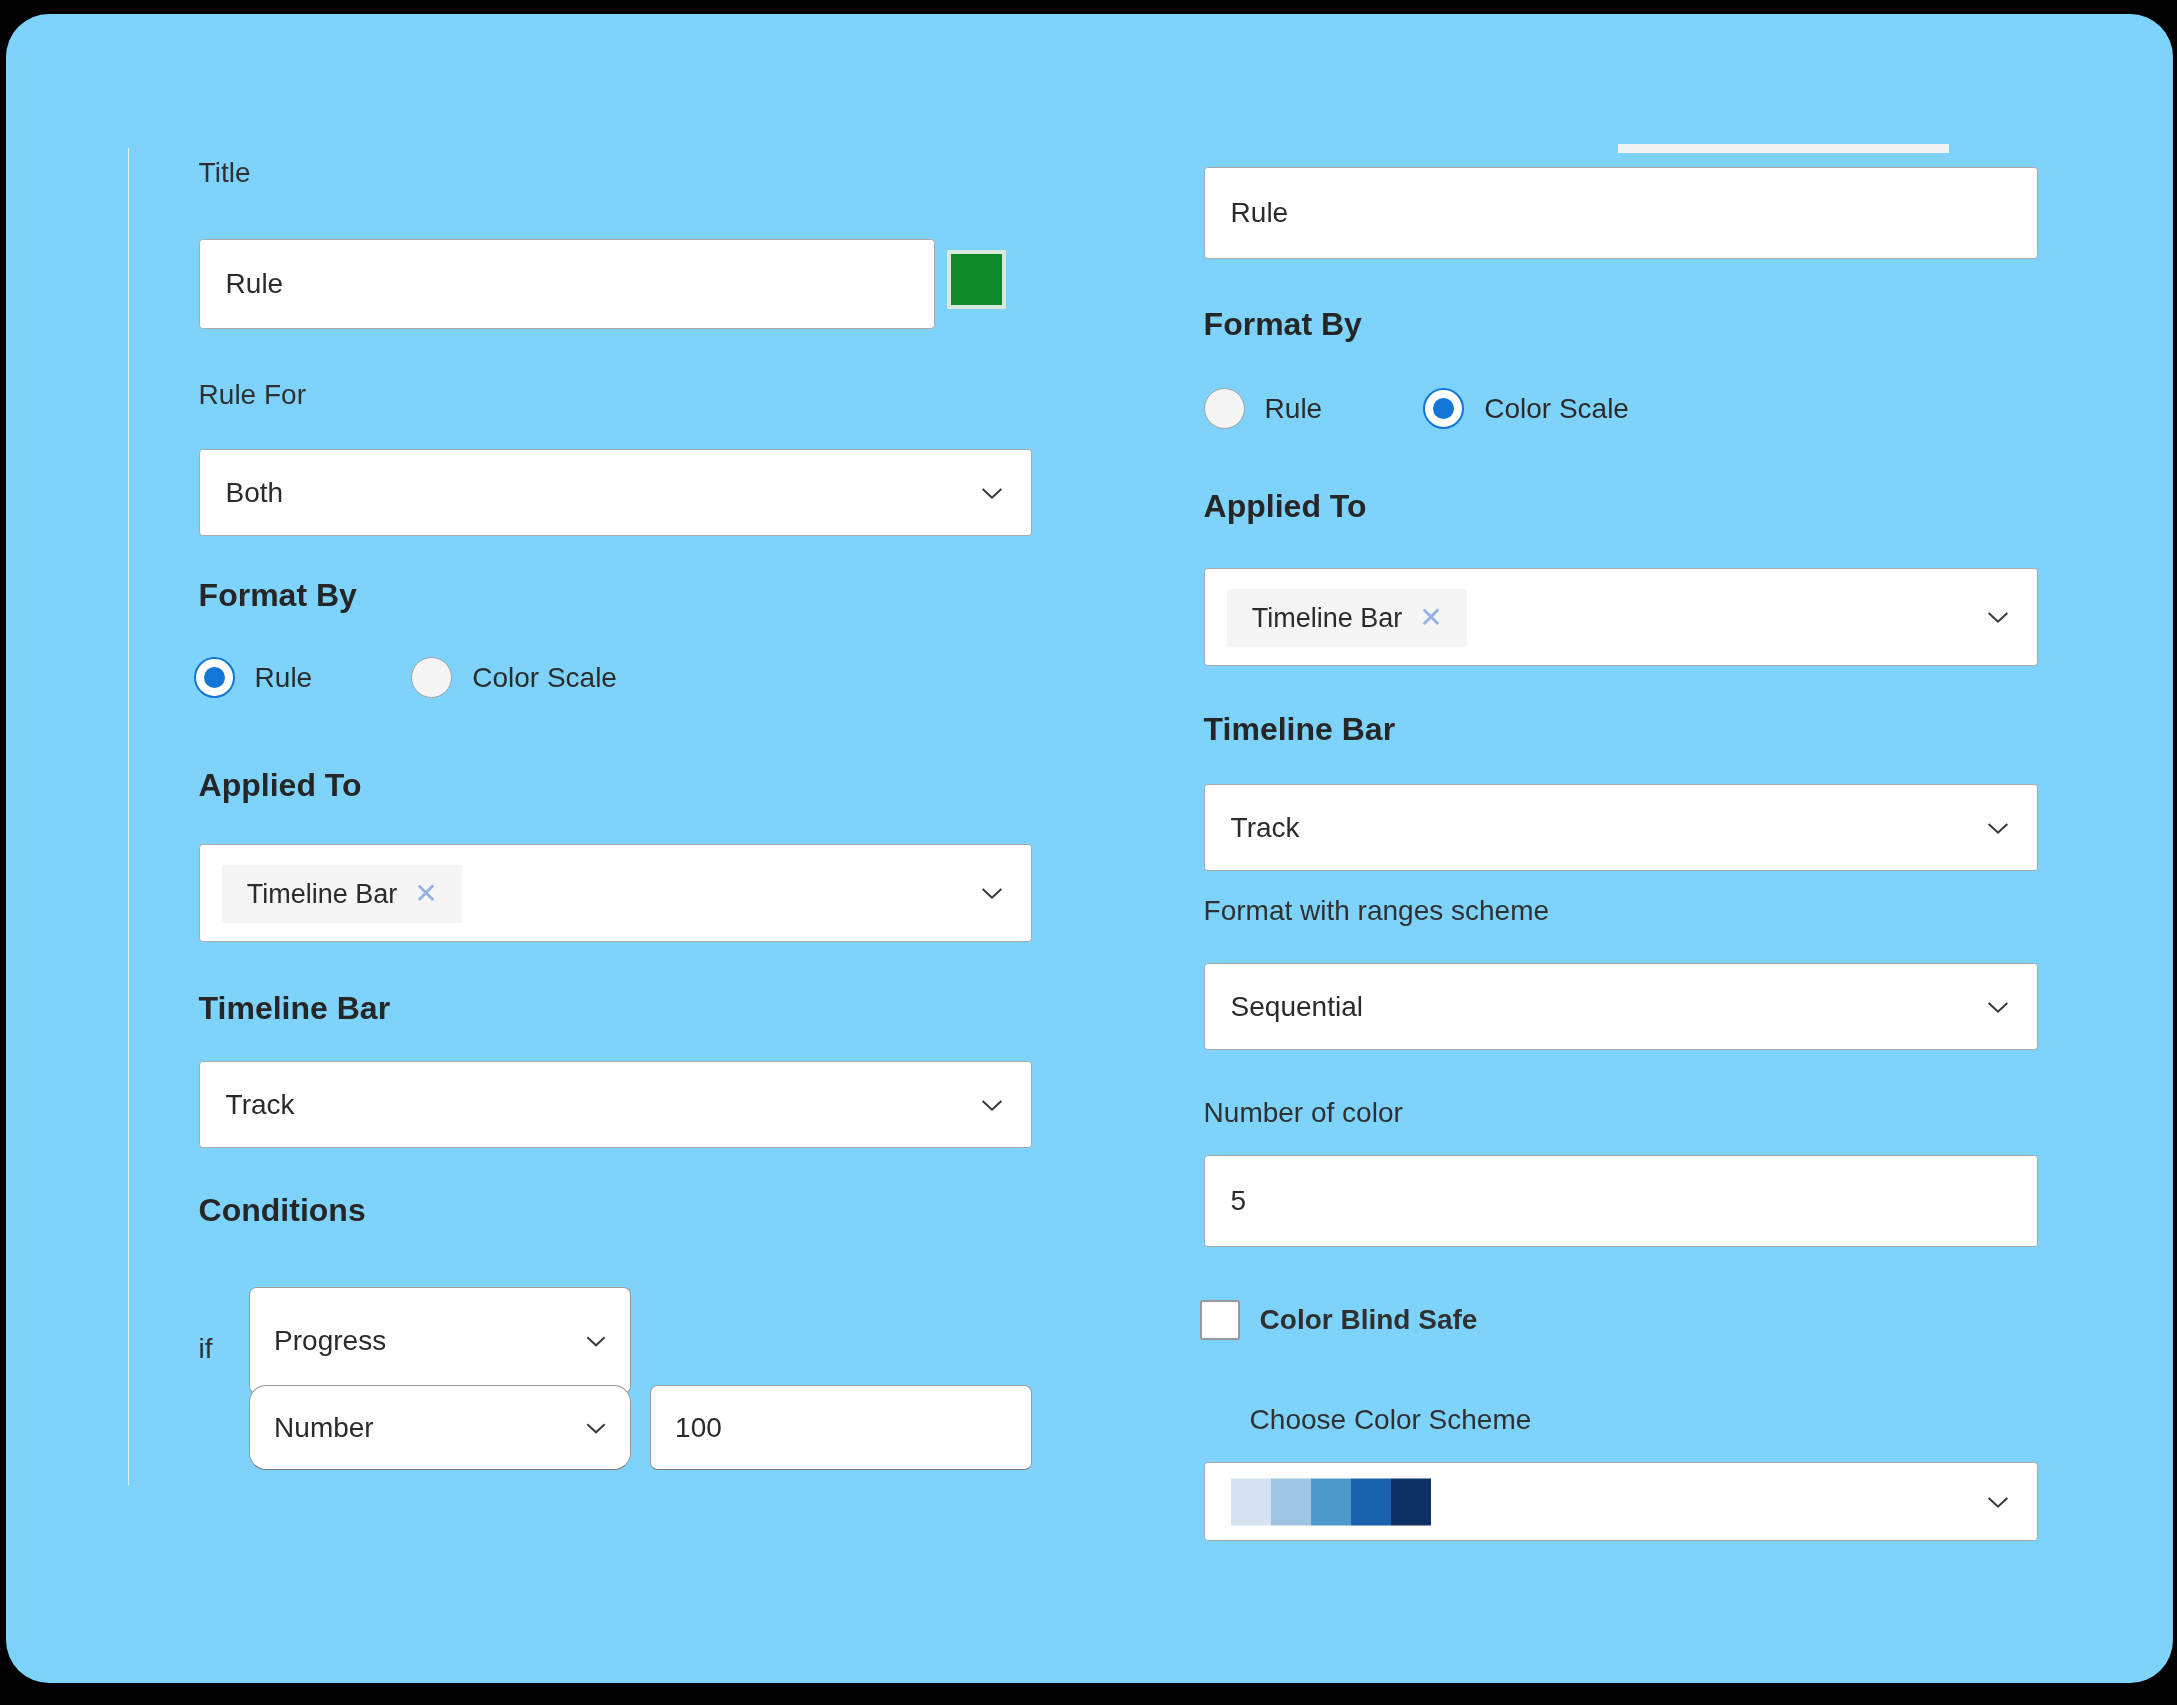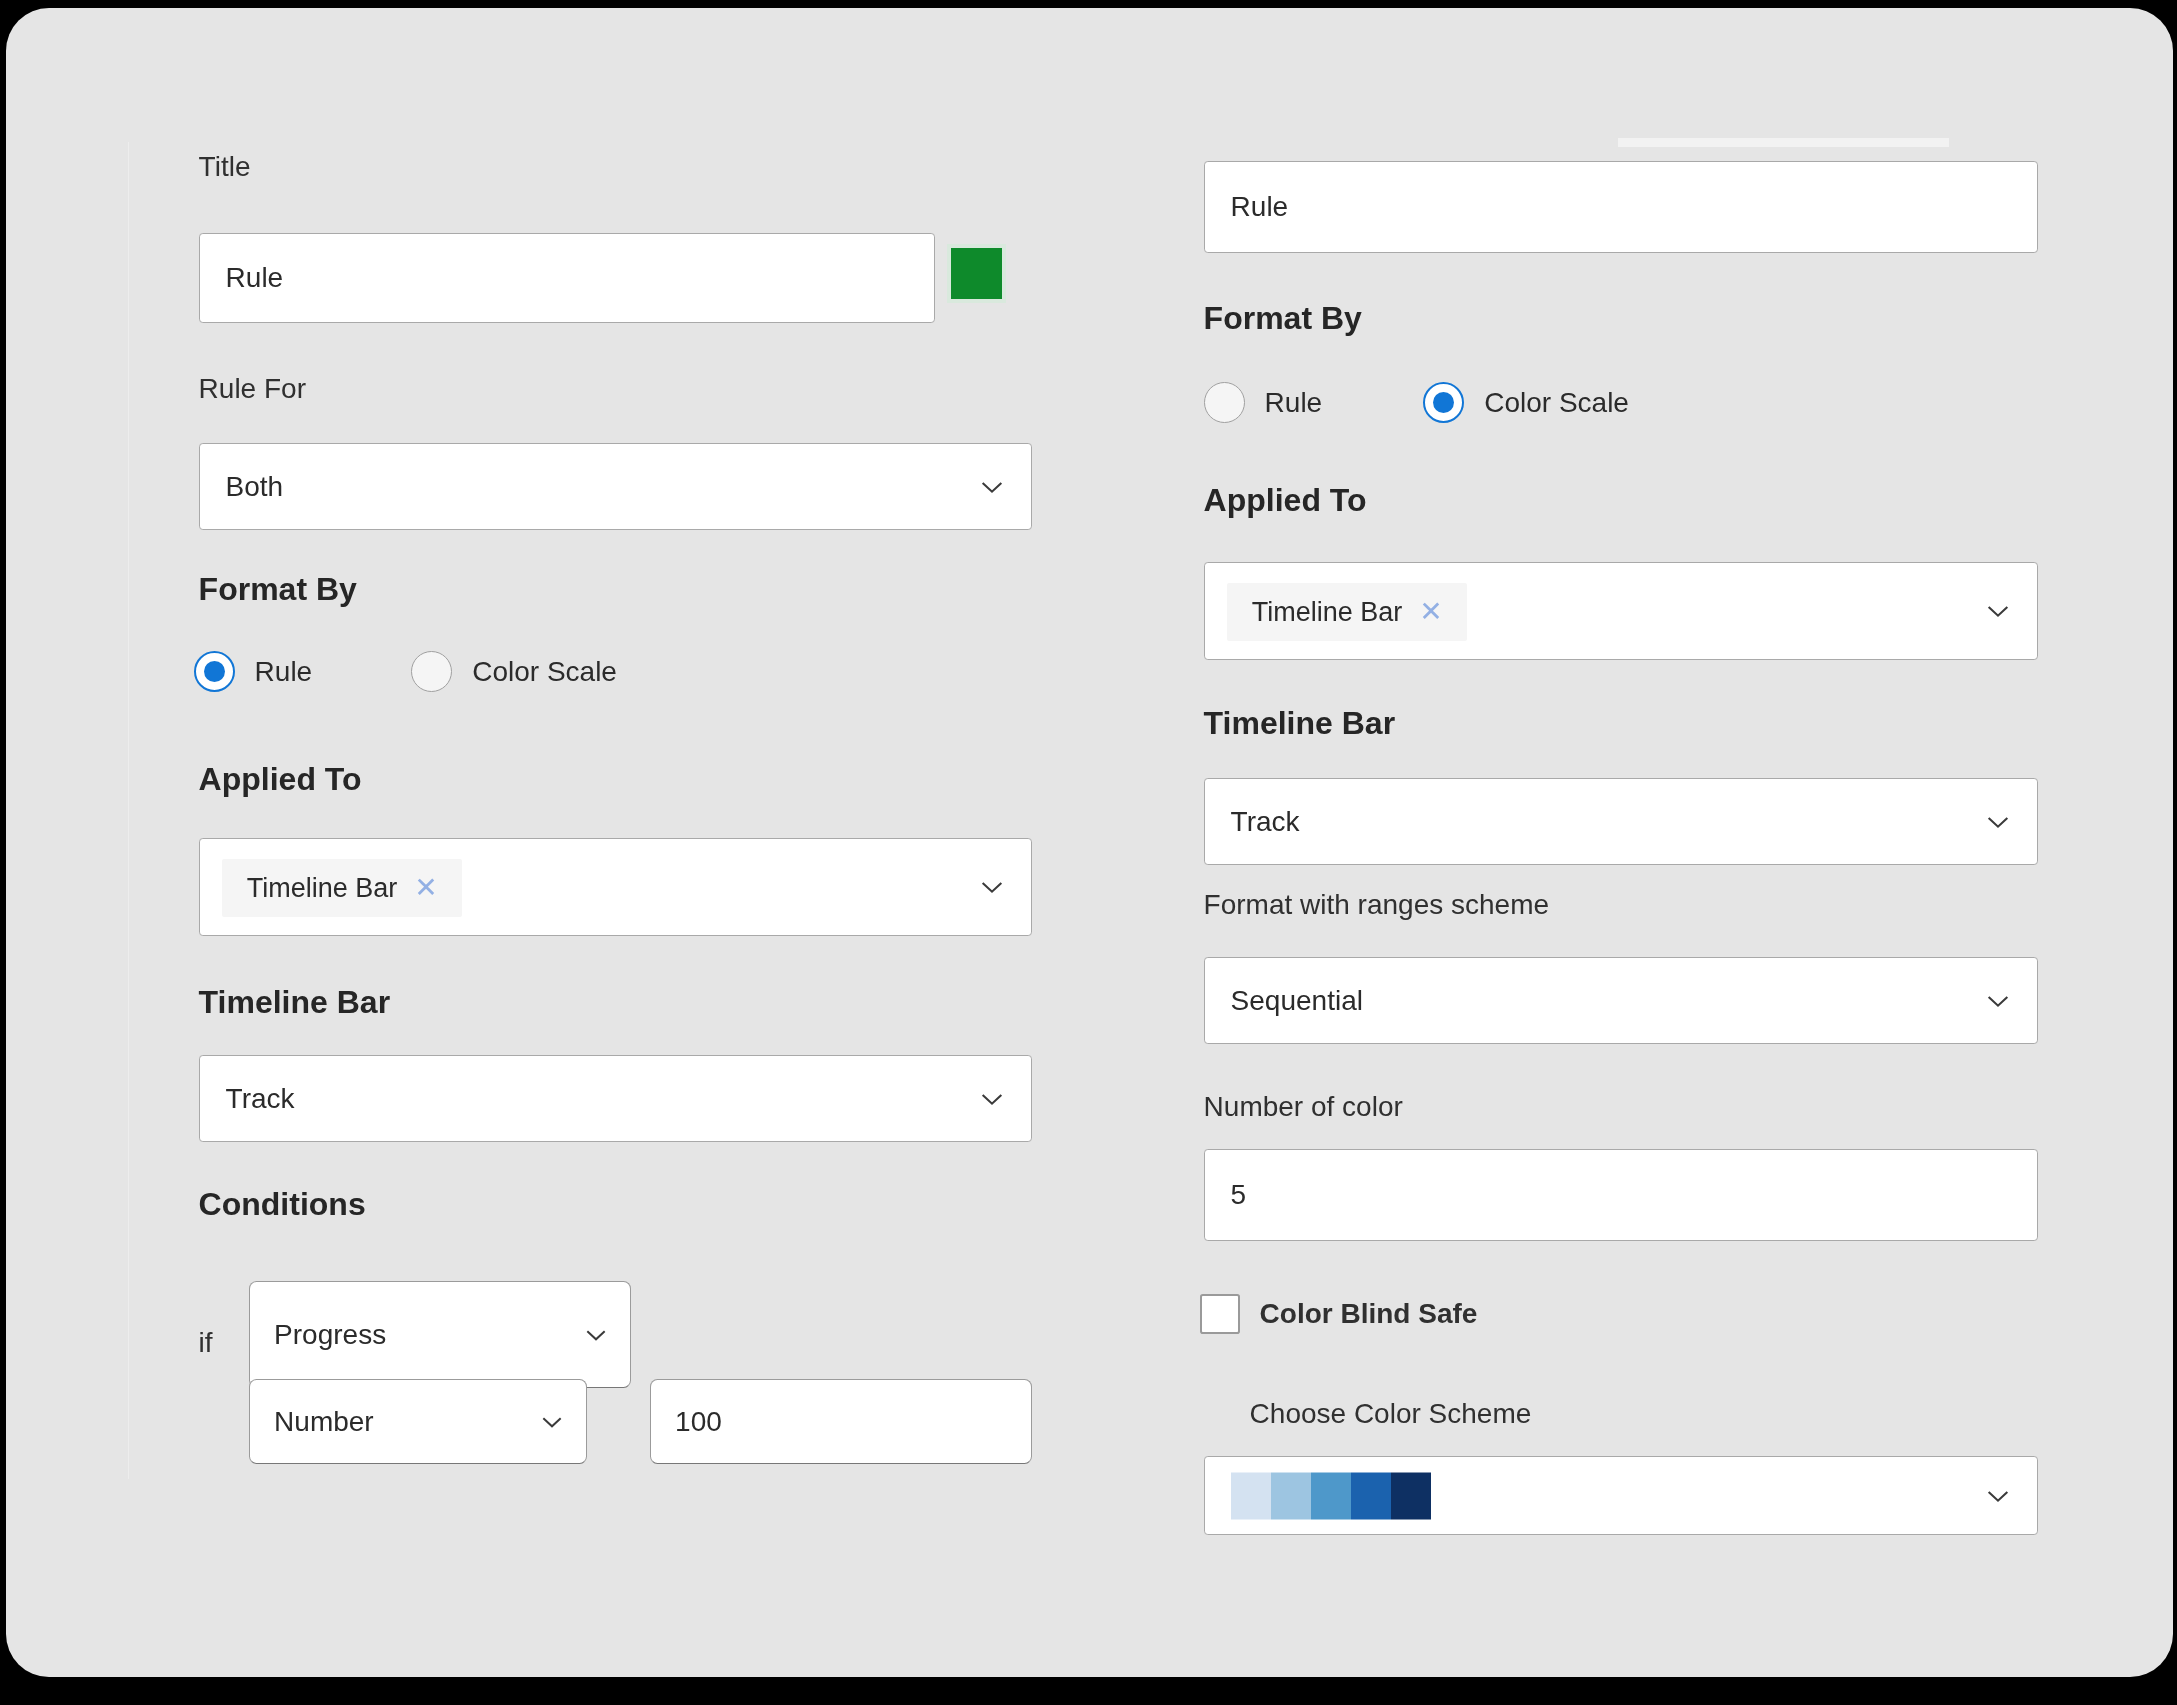--- a/index.html
+++ b/index.html
@@ -1,22 +1,22 @@
 <!DOCTYPE html>
 <html style="font-size:15px"><head>
 <meta charset="utf-8">
 <style>
   html,body{margin:0;padding:0;background:#000;}
   .stage{
     position:relative;width:2178px;height:1705px;background:#000;
     font-family:"Liberation Sans","DejaVu Sans",sans-serif;overflow:hidden;
   }
   .panel{
-    position:absolute;left:5.6px;top:8px;width:2167px;height:1669px;
-    background:#e5e5e5;border-radius:43px;
+    position:absolute;left:5.6px;top:14px;width:2167px;height:1669px;
+    background:#7dd3fc;border-radius:43px;
   }
   .abs{position:absolute;}
   .vdivider{position:absolute;left:122px;top:134px;width:1.9px;height:1337px;background:#ededed;}
   .topbar{position:absolute;left:1612px;top:130px;width:331px;height:9.4px;background:#f2f2f2;}
 
   .lbl{font-size:28px;font-weight:400;color:#303030;white-space:nowrap;}
   .hdg{font-size:32px;font-weight:600;color:#262626;white-space:nowrap;}
 
   .box{
     position:absolute;background:#fff;border:1.9px solid #a9a9a9;border-radius:3.8px;
@@ -130,21 +130,21 @@
     <div class="abs lbl" style="left:193px;top:1299px;margin-top:20px;">if</div>
 
     <div class="cond" style="left:243px;top:1273px;width:382px;height:107px;">
       <span class="val">Progress</span>
       <svg class="chev" viewBox="0 0 24 24">
         <path d="M4 8.5 L12 16 L20 8.5" fill="none" stroke="#3a3a3a" stroke-width="1.8"></path>
         </svg>
     </div>
 
 
-    <div class="cond" style="left:243px;top:1371px;width:338px;height:85px;">
+    <div class="cond" style="left:243px;top:1371px;width:382px;height:85px;border-radius:17px;">
       <span class="val">Number</span>
       <svg class="chev" viewBox="0 0 24 24">
         <path d="M4 8.5 L12 16 L20 8.5" fill="none" stroke="#3a3a3a" stroke-width="1.8"></path>
         </svg>
     </div>
 
     <div class="cond" style="left:644px;top:1371px;width:382px;height:85px;">
       <span class="val">100</span>
     </div>
 

